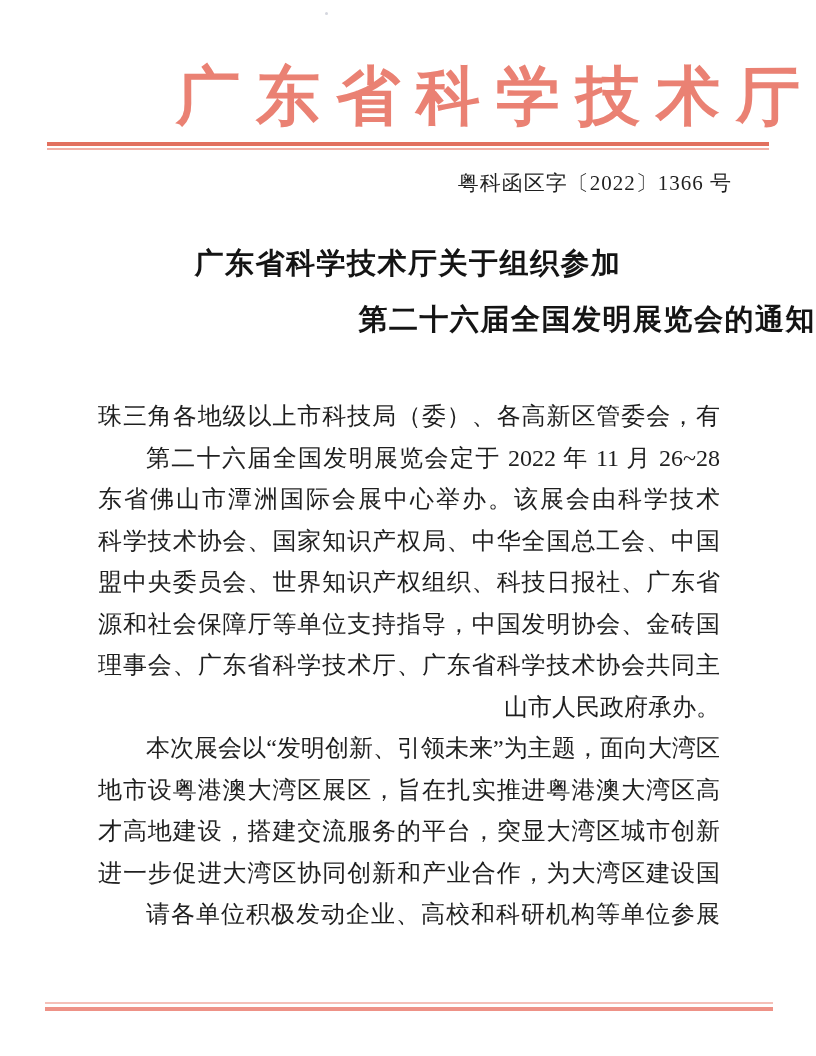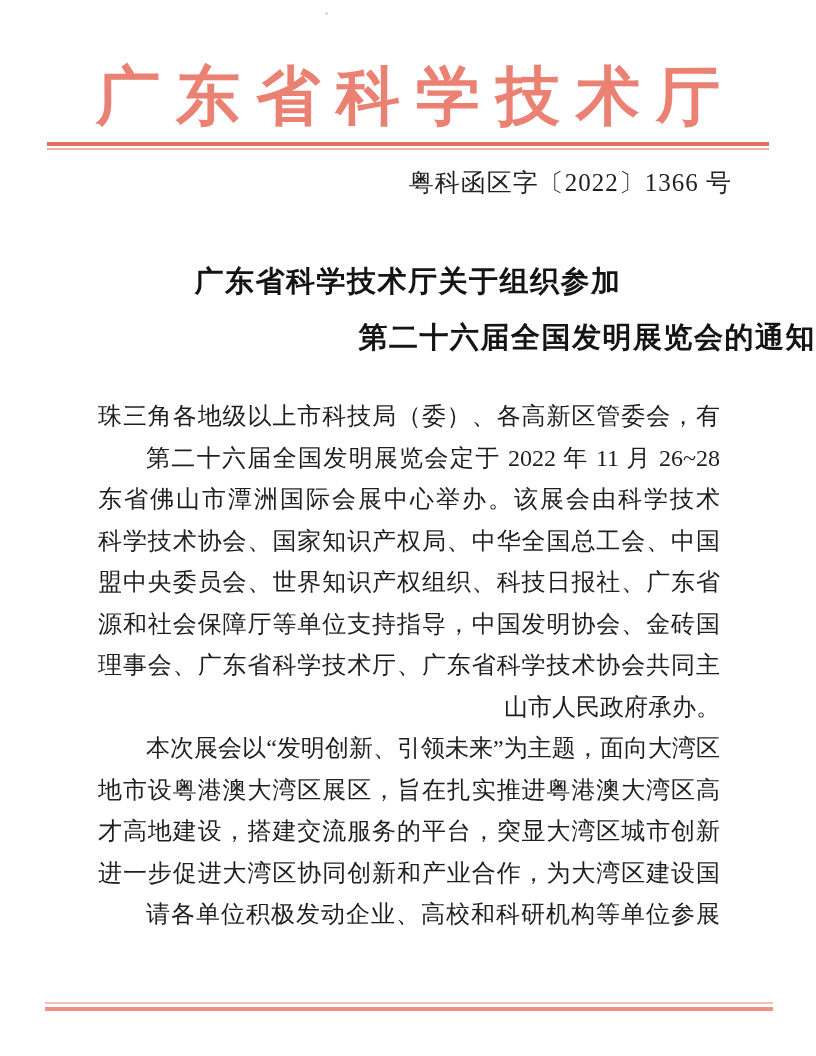--- a/index.html
+++ b/index.html
@@ -20,56 +20,56 @@
     background: #c9ccd6;
     border-radius: 50%;
     opacity: .8;
   }
 
   
   .agency {
     position: absolute;
     top: 57px; left: 0;
     width: 100%;
-    text-align: center;
+    text-align: right;
     font-size: 64px;
     line-height: 80px;
     font-weight: bold;
     color: var(--letterhead-red, #EA8173);
     letter-spacing: 16px;
     text-indent: 16px;
     white-space: nowrap;
   }
 
   
   .head-rule { position: absolute; left: 47px; top: 142px; width: 722px; }
   .head-rule .thick { height: 4px;  background: var(--rule-red-dark, #E2705E); }
   .head-rule .thin  { height: 2px;  background: var(--rule-red-light, #F2AFA4); margin-top: 2px; }
 
   .doc-number {
     position: absolute;
     top: 169px; right: 84px;
-    font-size: 25px;
+    font-size: 21px;
     line-height: 28px;
     color: #1f1f1f;
     letter-spacing: 1px;
     white-space: nowrap;
   }
 
   .title {
     position: absolute;
     top: 249px; left: 0;
     width: 100%;
     text-align: center;
     font-weight: bold;
     color: #141414;
     font-size: 29px;
     letter-spacing: 1.5px;
   }
-  .title .t1 { line-height: 29px; margin-bottom: 27px; white-space: nowrap; margin-top: 18px; }
+  .title .t1 { line-height: 29px; margin-bottom: 27px; white-space: nowrap; }
   .title .t2 { line-height: 29px; white-space: nowrap; text-align: right; }
 
   .body-block {
     position: absolute;
     left: 98px; top: 396px;
     width: 622px;
     font-size: 24px;
     color: var(--body-text, #1F1F1F);
   }
   .line { height: 41.5px; line-height: 41.5px; overflow: hidden; }

